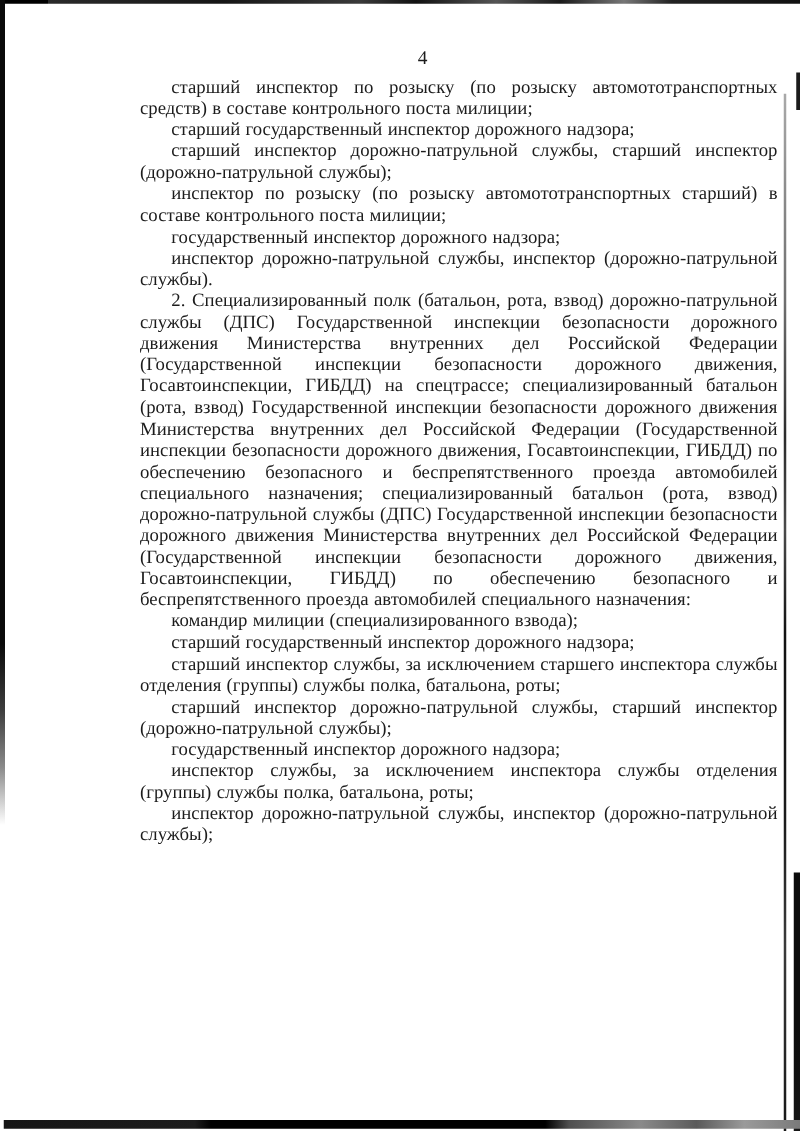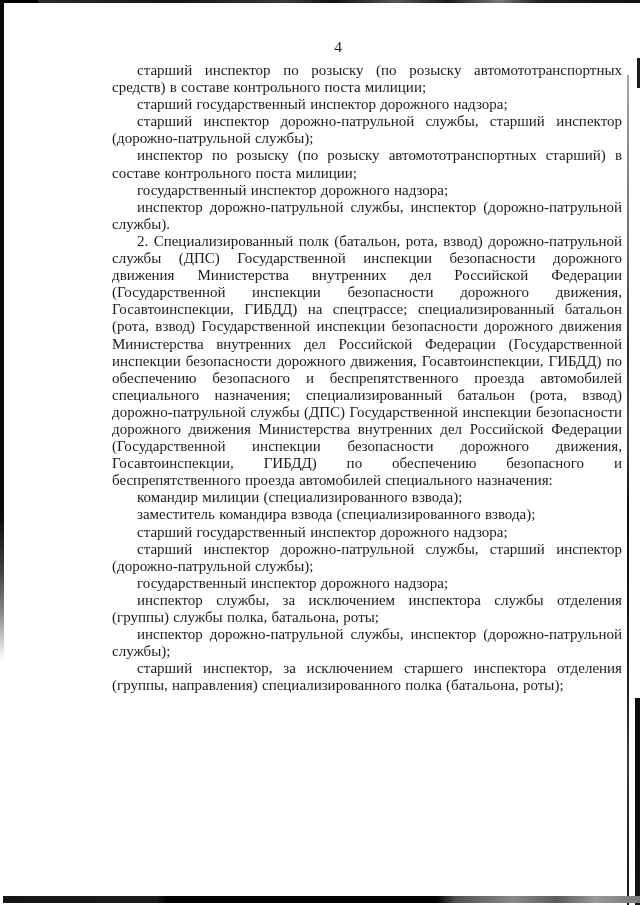--- a/index.html
+++ b/index.html
@@ -80,22 +80,21 @@
 
   <div class="text-block">
       <p>старший инспектор по розыску (по розыску автомототранспортных средств) в составе контрольного поста милиции;</p>
       <p>старший государственный инспектор дорожного надзора;</p>
       <p>старший инспектор дорожно-патрульной службы, старший инспектор (дорожно-патрульной службы);</p>
       <p>инспектор по розыску (по розыску автомототранспортных старший) в составе контрольного поста милиции;</p>
       <p>государственный инспектор дорожного надзора;</p>
       <p>инспектор дорожно-патрульной службы, инспектор (дорожно-патрульной службы).</p>
       <p>2. Специализированный полк (батальон, рота, взвод) дорожно-патрульной службы (ДПС) Государственной инспекции безопасности дорожного движения Министерства внутренних дел Российской Федерации (Государственной инспекции безопасности дорожного движения, Госавтоинспекции, ГИБДД) на спецтрассе; специализированный батальон (рота, взвод) Государственной инспекции безопасности дорожного движения Министерства внутренних дел Российской Федерации (Государственной инспекции безопасности дорожного движения, Госавтоинспекции, ГИБДД) по обеспечению безопасного и беспрепятственного проезда автомобилей специального назначения; специализированный батальон (рота, взвод) дорожно-патрульной службы (ДПС) Государственной инспекции безопасности дорожного движения Министерства внутренних дел Российской Федерации (Государственной инспекции безопасности дорожного движения, Госавтоинспекции, ГИБДД) по обеспечению безопасного и беспрепятственного проезда автомобилей специального назначения:</p>
       <p>командир милиции (специализированного взвода);</p>
-      <p>заместитель командира взвода (специализированного взвода);</p>
       <p>старший государственный инспектор дорожного надзора;</p>
+      <p>старший инспектор службы, за исключением старшего инспектора службы отделения (группы) службы полка, батальона, роты;</p>
       <p>старший инспектор дорожно-патрульной службы, старший инспектор (дорожно-патрульной службы);</p>
       <p>государственный инспектор дорожного надзора;</p>
       <p>инспектор службы, за исключением инспектора службы отделения (группы) службы полка, батальона, роты;</p>
       <p>инспектор дорожно-патрульной службы, инспектор (дорожно-патрульной службы);</p>
-      <p>старший инспектор, за исключением старшего инспектора отделения (группы, направления) специализированного полка (батальона, роты);</p>
     </div>
 
 </div>
 
 </body></html>

